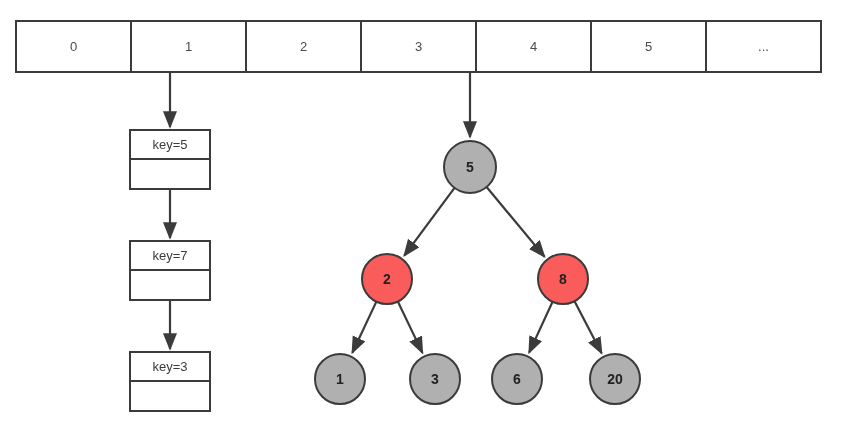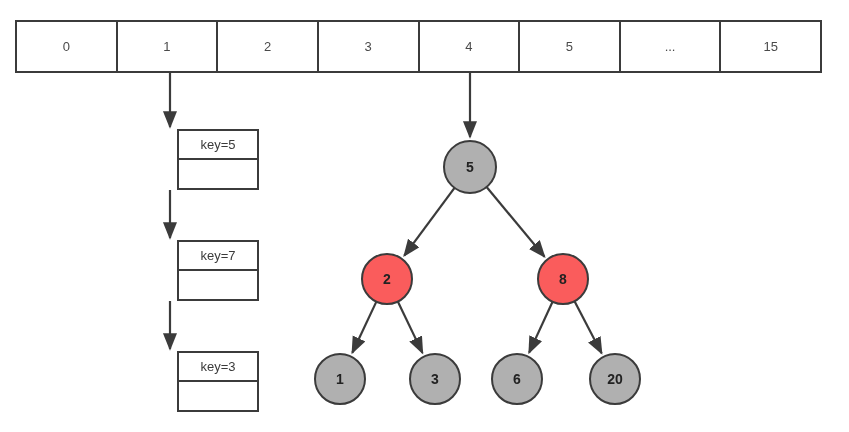--- a/index.html
+++ b/index.html
@@ -46,21 +46,20 @@
 
   
   .ll-node {
     position: absolute;
     width: 82px;
     height: 61px;
     box-sizing: border-box;
     border: 2px solid #3b3b3b;
     background: #ffffff;
     left: 129px;
-    margin-left: 48px;
   }
   .ll-node .ll-top {
     height: 50%;
     box-sizing: border-box;
     border-bottom: 2px solid #3b3b3b;
     display: flex;
     align-items: center;
     justify-content: center;
     font-size: 13px;
     color: #3b3b3b;
@@ -105,21 +104,20 @@
 <div id="canvas">
 
   <div id="bucket-array">
       <div class="array-cell">0</div>
       <div class="array-cell">1</div>
       <div class="array-cell">2</div>
       <div class="array-cell">3</div>
       <div class="array-cell">4</div>
       <div class="array-cell">5</div>
       <div class="array-cell">...</div>
-      <div class="array-cell">15</div>
     </div>
 
   <div class="ll-node" id="ll-node-0">
     <div class="ll-top">key=5</div>
     <div class="ll-bottom"></div>
   </div>
   <div class="ll-node" id="ll-node-1">
     <div class="ll-top">key=7</div>
     <div class="ll-bottom"></div>
   </div>

